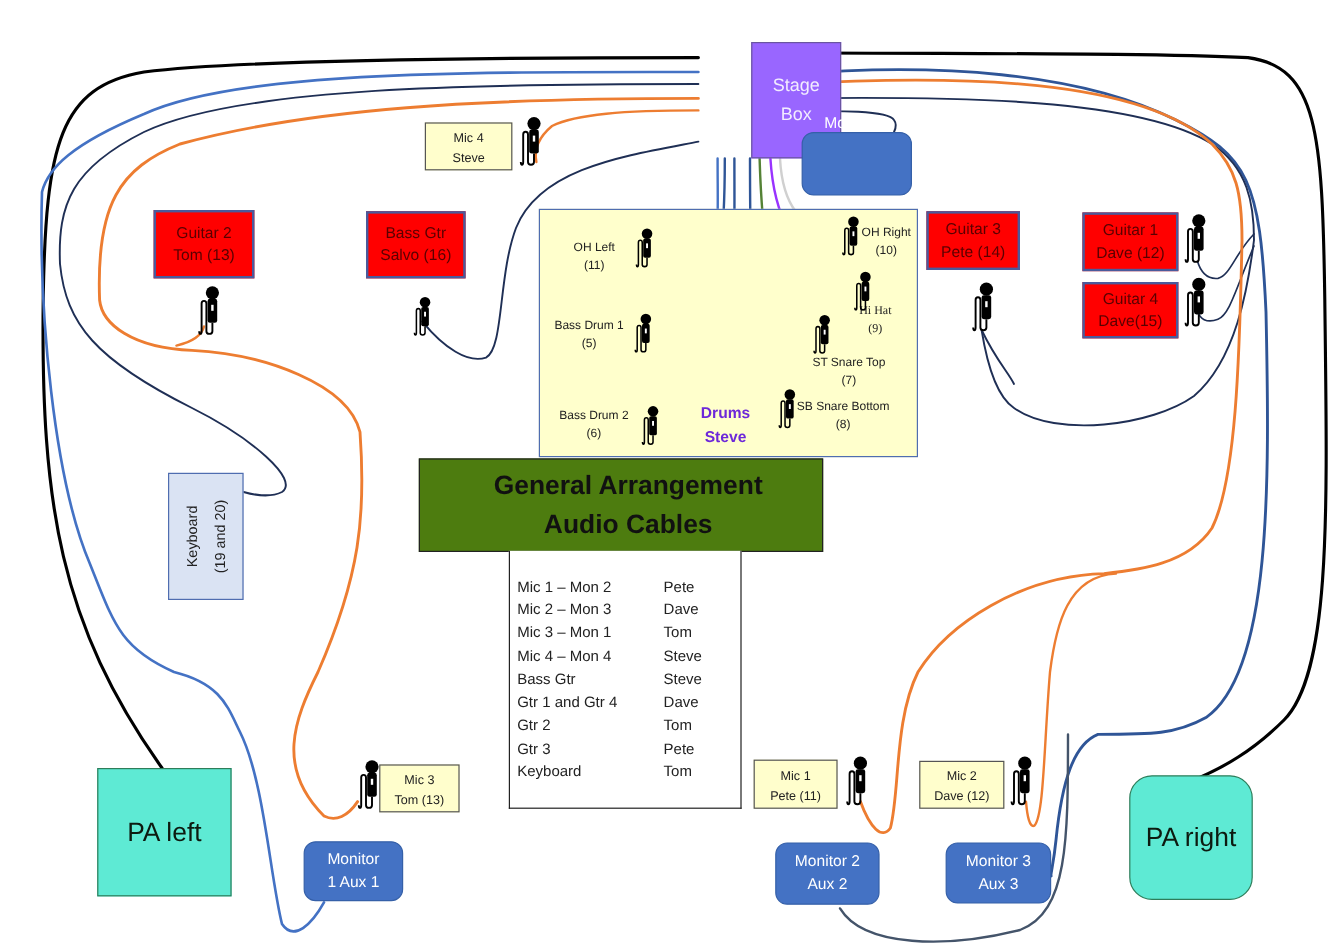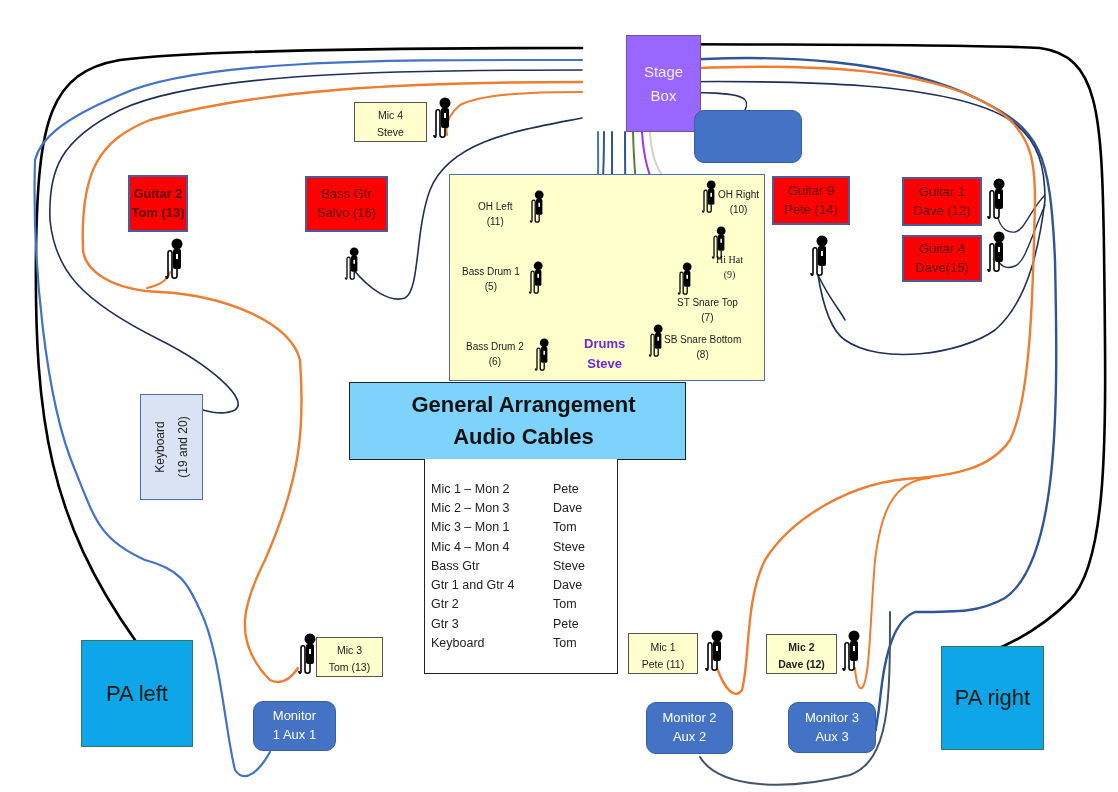--- a/index.html
+++ b/index.html
@@ -1,27 +1,27 @@
 <!DOCTYPE html>
 <html><head>
 <meta charset="utf-8">
 <style>
   html, body { margin:0; padding:0; background:#ffffff; }
   body { width:1118px; height:792px; position:relative; overflow:hidden; font-family:"Liberation Sans", sans-serif; }
   #cables { position:absolute; left:0; top:0; width:1118px; height:792px; }
   .box { position:absolute; box-sizing:border-box; display:flex; flex-direction:column; align-items:center; justify-content:center; text-align:center; line-height:1.45; }
   .red { background:#ff0000; border:2px solid #4a5a9c; color:#5a0000; font-size:13px; }
   .mon { background:#4472c4; border:1px solid #3560a8; border-radius:10px; color:#ffffff; font-size:13px; }
-  .pa { background:#0ea5e9; border:1px solid #2e7d5a; color:#0d1a10; font-size:22px; }
+  .pa { background:#5eead4; border:1px solid #2e7d5a; color:#0d1a10; font-size:22px; }
   .tag { background:#fffecc; border:1.5px solid #555; color:#222; font-size:10.5px; line-height:1.6;justify-content:flex-end; }
   .stage { background:#9966ff; border:1.5px solid #6a55a0; color:#f2ecff; font-size:15px; line-height:1.55; }
   .drums { position:absolute; left:449px; top:174px; width:316px; height:207px; background:#ffffcc; border:1.5px solid #4f6db0; box-sizing:border-box; }
   .lbl { position:absolute; font-size:10px; color:#222; text-align:center; line-height:1.5; white-space:nowrap; }
   .drumtitle { position:absolute; font-size:13px; font-weight:bold; color:#6d28d9; text-align:center; line-height:1.5; }
-  .title { position:absolute; left:349px; top:382px; width:337px; height:78px; background:#7dd3fc; border:1.5px solid #222; box-sizing:border-box; display:flex; flex-direction:column; align-items:center; justify-content:center; font-weight:bold; font-size:22px; line-height:1.45; color:#111;padding-left:12px; }
+  .title { position:absolute; left:349px; top:382px; width:337px; height:78px; background:#4d7c0f; border:1.5px solid #222; box-sizing:border-box; display:flex; flex-direction:column; align-items:center; justify-content:center; font-weight:bold; font-size:22px; line-height:1.45; color:#111;padding-left:12px; }
   .legend { position:absolute; left:424px; top:459px; width:194px; height:215px; background:#fff; border:1.5px solid #222; border-top:none; box-sizing:border-box; padding:20px 0 0 6px; }
   .lrow { display:flex; font-size:12.5px; color:#222; height:19.3px; align-items:center; }
   .lrow .c1 { width:122px; }
   .kbd { position:absolute; left:140px; top:394px; width:63px; height:106px; background:#dae3f3; border:1.5px solid #4f6db0; box-sizing:border-box; }
   .kbd .rot { position:absolute; left:50%; top:50%; transform:translate(-50%,-50%) rotate(-90deg); white-space:nowrap; text-align:center; font-size:12px; line-height:1.9; color:#222; }
   .mic { position:absolute; }
 </style>
 </head>
 <body>
 
@@ -61,35 +61,35 @@
 <div class="box stage" style="left:582px;top:35px;width:75px;height:97px;margin-left:44px;">
   <span>Stage</span>
   <span>Box</span>
 </div>
 
 <div class="box tag" style="left:354px;top:102px;width:73px;height:40px;">
   <span>Mic 4</span>
   <span>Steve</span>
 </div>
 
-<div class="box mon" style="left:694px;top:110px;width:108px;height:53px;gap:47px;">
+<div class="box mon" style="left:668px;top:110px;width:92px;height:53px;gap:47px;">
   <span>Monitor 4</span>
   <span>Aux 4</span>
 </div>
 
-<div class="box red" style="left:128px;top:175px;width:60px;height:57px;font-weight:bold;">
+<div class="box red" style="left:128px;top:175px;width:84px;height:57px;">
   <span>Guitar 2</span>
   <span>Tom (13)</span>
 </div>
 <div class="box red" style="left:305px;top:176px;width:83px;height:56px;">
   <span>Bass Gtr</span>
   <span>Salvo (16)</span>
 </div>
 <div class="box red" style="left:772px;top:176px;width:78px;height:49px;">
-  <span>Guitar 9</span>
+  <span>Guitar 3</span>
   <span>Pete (14)</span>
 </div>
 <div class="box red" style="left:902px;top:177px;width:80px;height:49px;">
   <span>Guitar 1</span>
   <span>Dave (12)</span>
 </div>
 <div class="box red" style="left:902px;top:235px;width:80px;height:47px;">
   <span>Guitar 4</span>
   <span>Dave(15)</span>
 </div>
@@ -175,33 +175,33 @@
 <div class="kbd">
   <div class="rot">
     <div>Keyboard</div>
     <div>(19 and 20)</div>
   </div>
 </div>
 
 <div class="box pa" style="left:81px;top:640px;width:112px;height:107px;">
   <span>PA left</span>
 </div>
-<div class="box pa" style="left:941px;top:646px;width:103px;height:104px;">
+<div class="box pa" style="left:941px;top:646px;width:103px;height:104px;border-radius:19px;">
   <span>PA right</span>
 </div>
 
 <div class="box tag" style="left:316px;top:637px;width:67px;height:40px;">
   <span>Mic 3</span>
   <span>Tom (13)</span>
 </div>
 <div class="box tag" style="left:628px;top:633px;width:70px;height:41px;">
   <span>Mic 1</span>
   <span>Pete (11)</span>
 </div>
-<div class="box tag" style="left:766px;top:634px;width:71px;height:40px;font-weight:bold;">
+<div class="box tag" style="left:766px;top:634px;width:71px;height:40px;">
   <span>Mic 2</span>
   <span>Dave (12)</span>
 </div>
 
 <div class="box mon" style="left:253px;top:701px;width:83px;height:50px;">
   <span>Monitor</span>
   <span>1 Aux 1</span>
 </div>
 <div class="box mon" style="left:646px;top:702px;width:87px;height:52px;">
   <span>Monitor 2</span>

